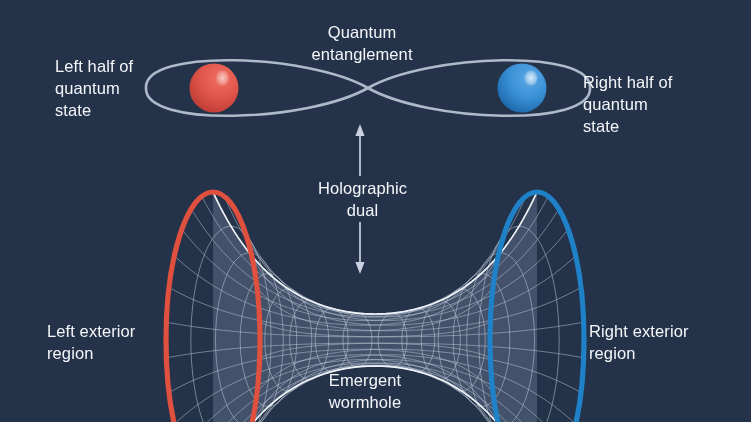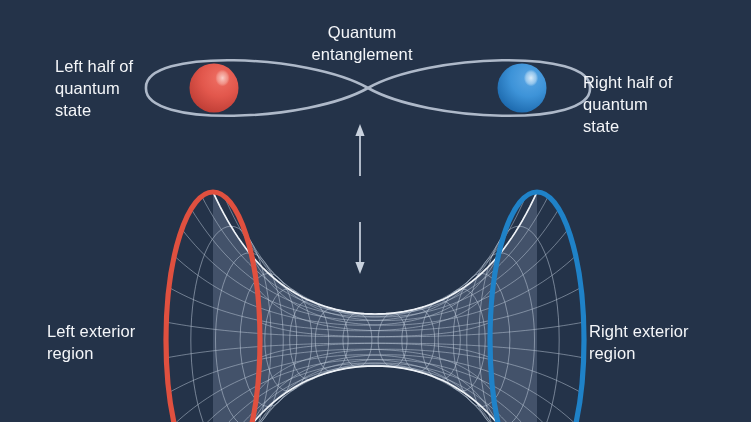--- a/index.html
+++ b/index.html
@@ -156,20 +156,24 @@
 entanglement</div>
 
   <div class="label left" id="label-left-half">Left half of
 quantum
 state</div>
 
   <div class="label left" id="label-right-half">Right half of
 quantum
 state</div>
 
+  <div class="label center" id="label-holographic">Holographic
+dual</div>
 
   <div class="label left" id="label-left-ext">Left exterior
 region</div>
 
   <div class="label left" id="label-right-ext">Right exterior
 region</div>
 
+  <div class="label center" id="label-emergent">Emergent
+wormhole</div>
 </div>
 
 </body></html>

